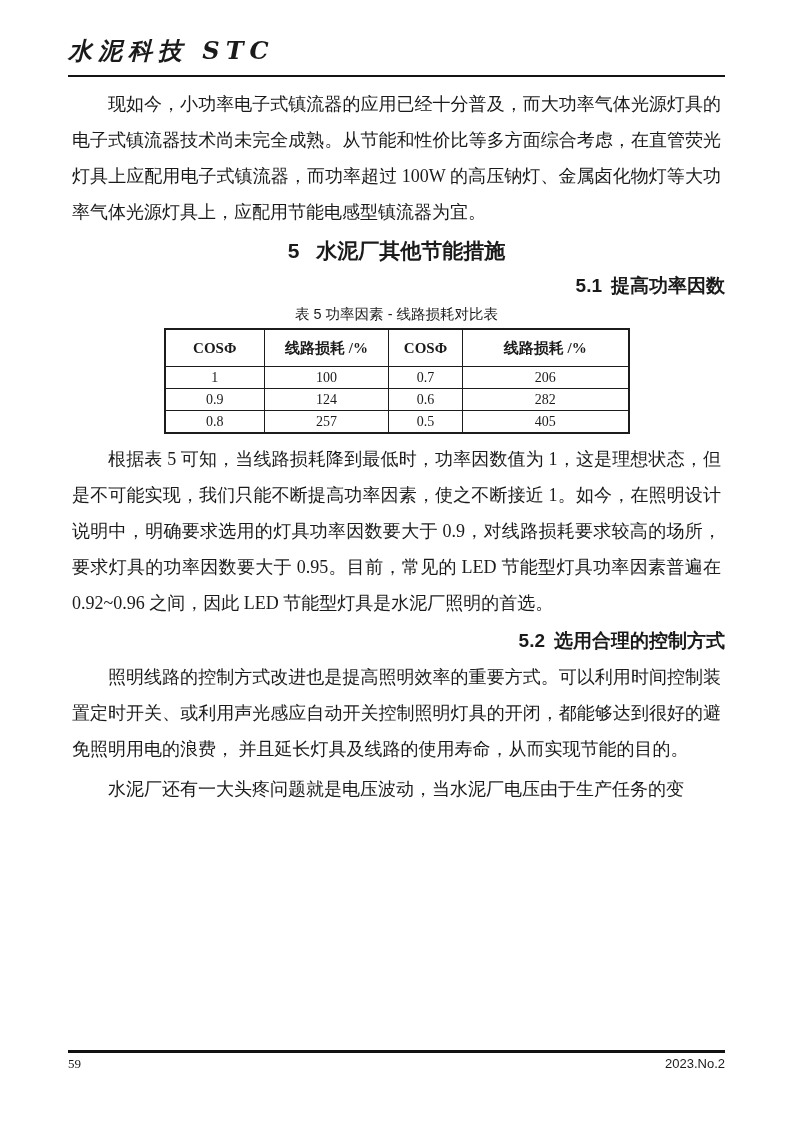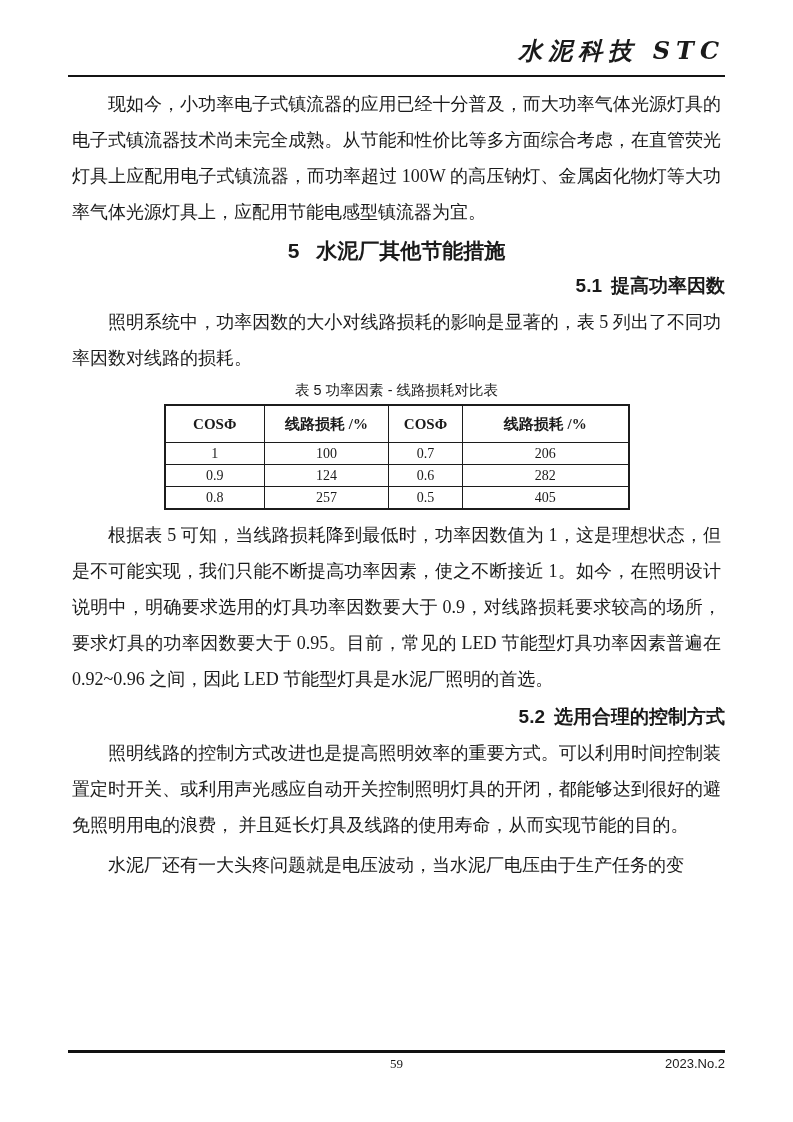--- a/index.html
+++ b/index.html
@@ -17,21 +17,21 @@
     font-family: "Liberation Serif", "DejaVu Serif", serif;
     overflow: hidden;
     box-sizing: border-box;
   }
   
   .journal-header {
     margin: 0 68px;
     padding-top: 36px;
     padding-bottom: 9px;
     border-bottom: 2px solid #141414;
-    text-align: right;
+    text-align: left;
   }
   .journal-title {
     font-family: "DejaVu Serif", "Liberation Serif", serif;
     font-style: italic;
     font-weight: bold;
     font-size: 24px;
     line-height: 30px;
     letter-spacing: 6px;
     white-space: nowrap;
   }
@@ -106,21 +106,20 @@
   .page-footer {
     position: absolute;
     left: 68px;
     right: 68px;
     top: 1050px;
     border-top: 3px solid #111111;
     padding-top: 2px;
   }
   .footer-row {
     position: relative;
-    text-align: center;
     font-size: 13px;
     line-height: 17px;
     font-family: "Liberation Serif", "DejaVu Serif", serif;
   }
   .footer-issue {
     position: absolute;
     right: 0;
     top: 0;
     font-family: "Liberation Sans", "DejaVu Sans", sans-serif;
     font-size: 13px;
@@ -141,21 +140,20 @@
 
     <div class="sec-heading">
       <span class="sec-num">5</span><span>水泥厂其他节能措施</span>
     </div>
 
 
     <div class="subsec-heading">
       <span class="sec-num">5.1</span><span>提高功率因数</span>
     </div>
 
-    <p class="body-para">照明系统中，功率因数的大小对线路损耗的影响是显著的，表 5 列出了不同功率因数对线路的损耗。</p>
 
     <div class="table-caption">表 5 功率因素 - 线路损耗对比表</div>
 
     <table class="loss-table">
       <colgroup>
         <col class="c1">
           <col class="c2">
           <col class="c3">
           <col class="c4">
       </colgroup>

